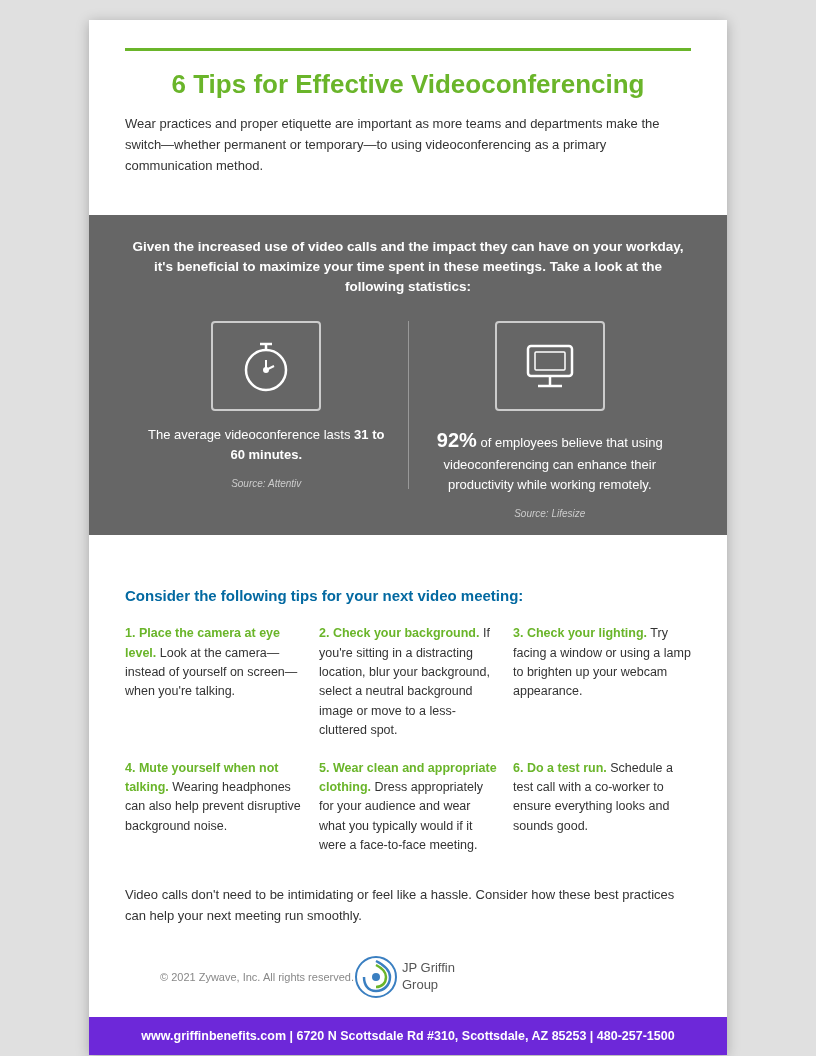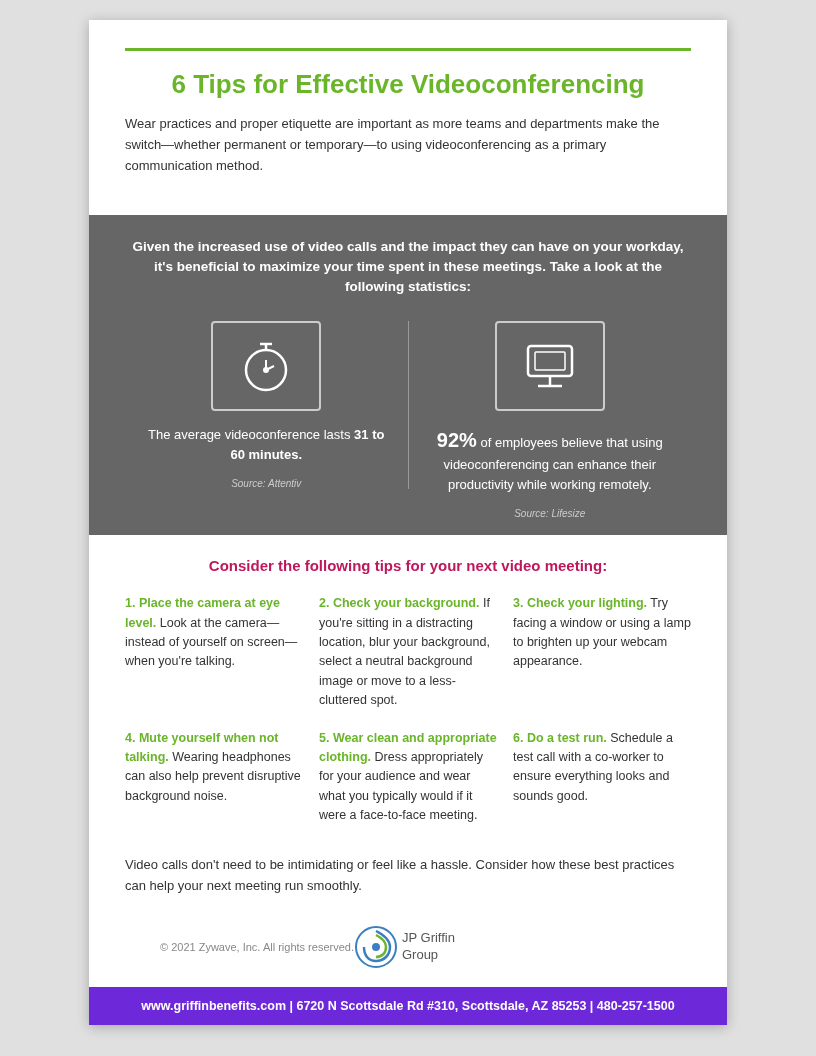--- a/index.html
+++ b/index.html
@@ -101,23 +101,23 @@
       font-style: italic;
       margin-top: 14px;
       text-align: center;
     }
     .tips-section {
       padding: 22px 36px 20px 36px;
     }
     .tips-heading {
       font-size: 15px;
       font-weight: 900;
-      color: #be185d;
-      text-align: center;
+      color: #0369a1;
       margin-bottom: 20px;
+      margin-top: 30px;
     }
     .tips-grid {
       display: grid;
       grid-template-columns: 1fr 1fr 1fr;
       gap: 18px 16px;
     }
     .tip-item {
       font-size: 12.5px;
       color: #333;
       line-height: 1.55;

